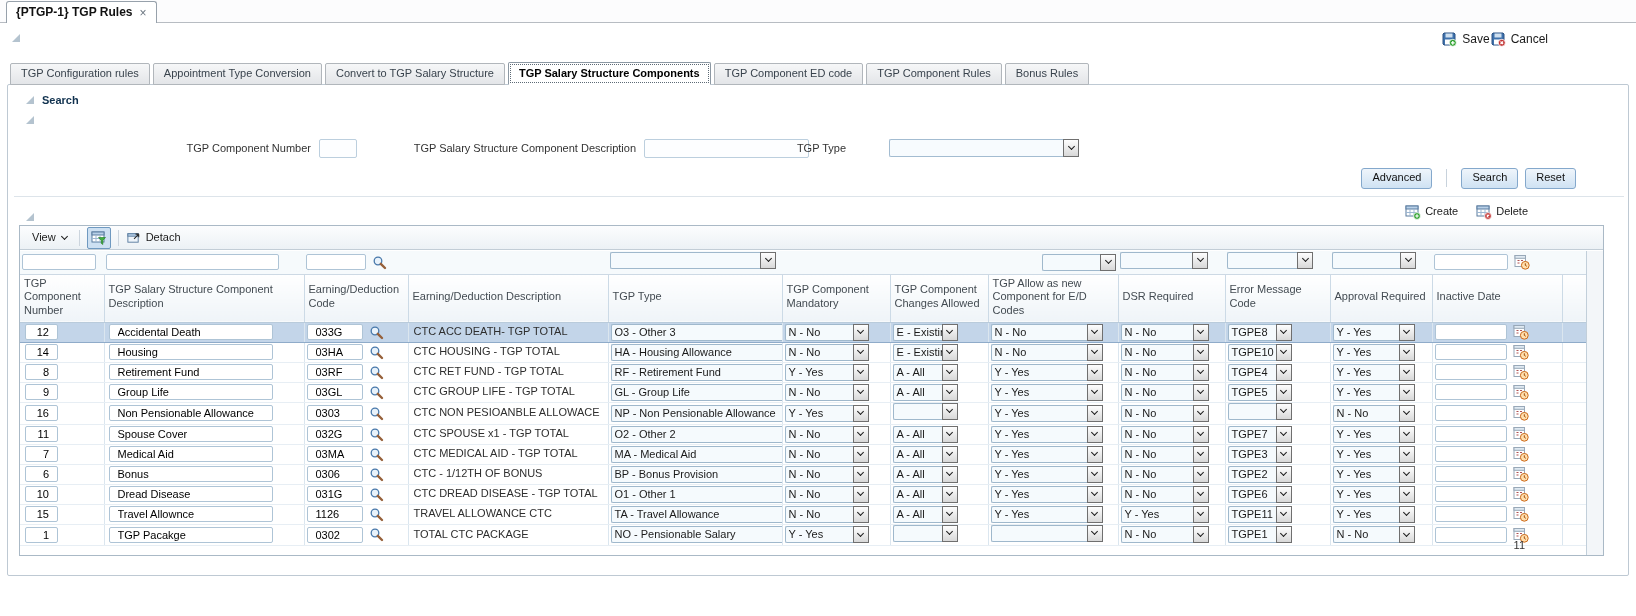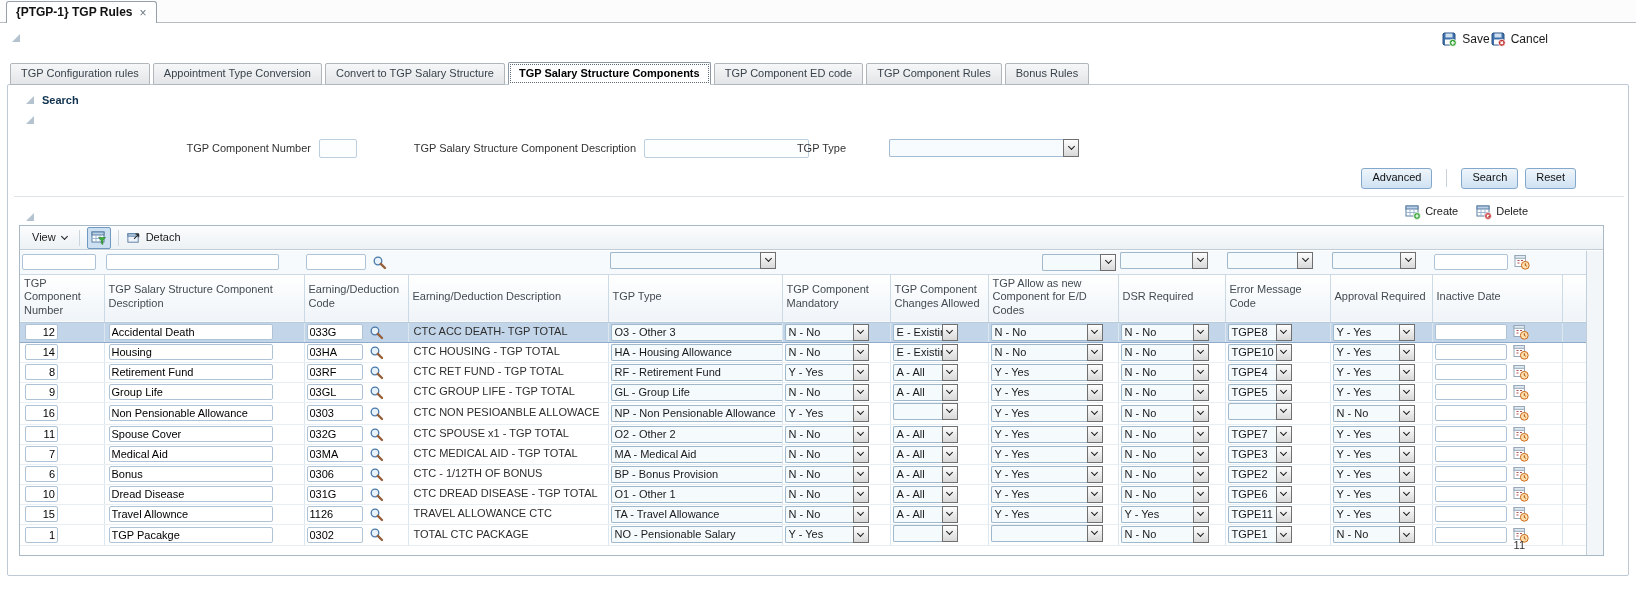--- a/index.html
+++ b/index.html
@@ -87,21 +87,21 @@
 
   tr.filter-row td { height:23px; background:#f6fafc; border-bottom:1px solid #cdd9e4; padding:0 2px; vertical-align:middle; }
   tr.header-row th { height:40px; background:linear-gradient(#ffffff,#eff4f8); border-right:1px solid #ccdae6;
                      border-bottom:1px solid #b9cbdb; font-weight:normal; text-align:left; color:#434b52;
                      padding:2px 4px 4px; vertical-align:middle; }
   tbody td { height:20px; padding:0 2px; border-right:1px solid #dbe6ef; border-bottom:1px solid #e7eef4;
              vertical-align:middle; white-space:nowrap; overflow:hidden; background:#fff; }
   tr.selected td { background:#c3d5e9; border-top:1px solid #8fabc9; border-bottom:1px solid #8fabc9; }
 
   .cell-input { height:16px; border:1px solid #aec4d6; border-radius:2px; background:#fff;
-                font:11px "Liberation Sans",sans-serif; padding:0 2px; }
+                font:11px "Liberation Sans",sans-serif; padding:0 8px; }
   .num  { width:33px; text-align:right; margin-left:3px; }
   .desc { width:164px; margin-left:2px; }
   .code { width:56px; }
   .date { width:72px; }
   .cellflex { display:flex; align-items:center; gap:6px; }
   .plain { padding-left:3px; color:#2e2e2e; }
 
   .dd.cell { height:17px; }
   .dd.cell .dd-text { background:#f5fafd; border-color:#9fb8cc; line-height:15px; }
   .dd-type{width:190px} .dd-mand{width:84px} .dd-chg{width:65px} .dd-allow{width:112px}

